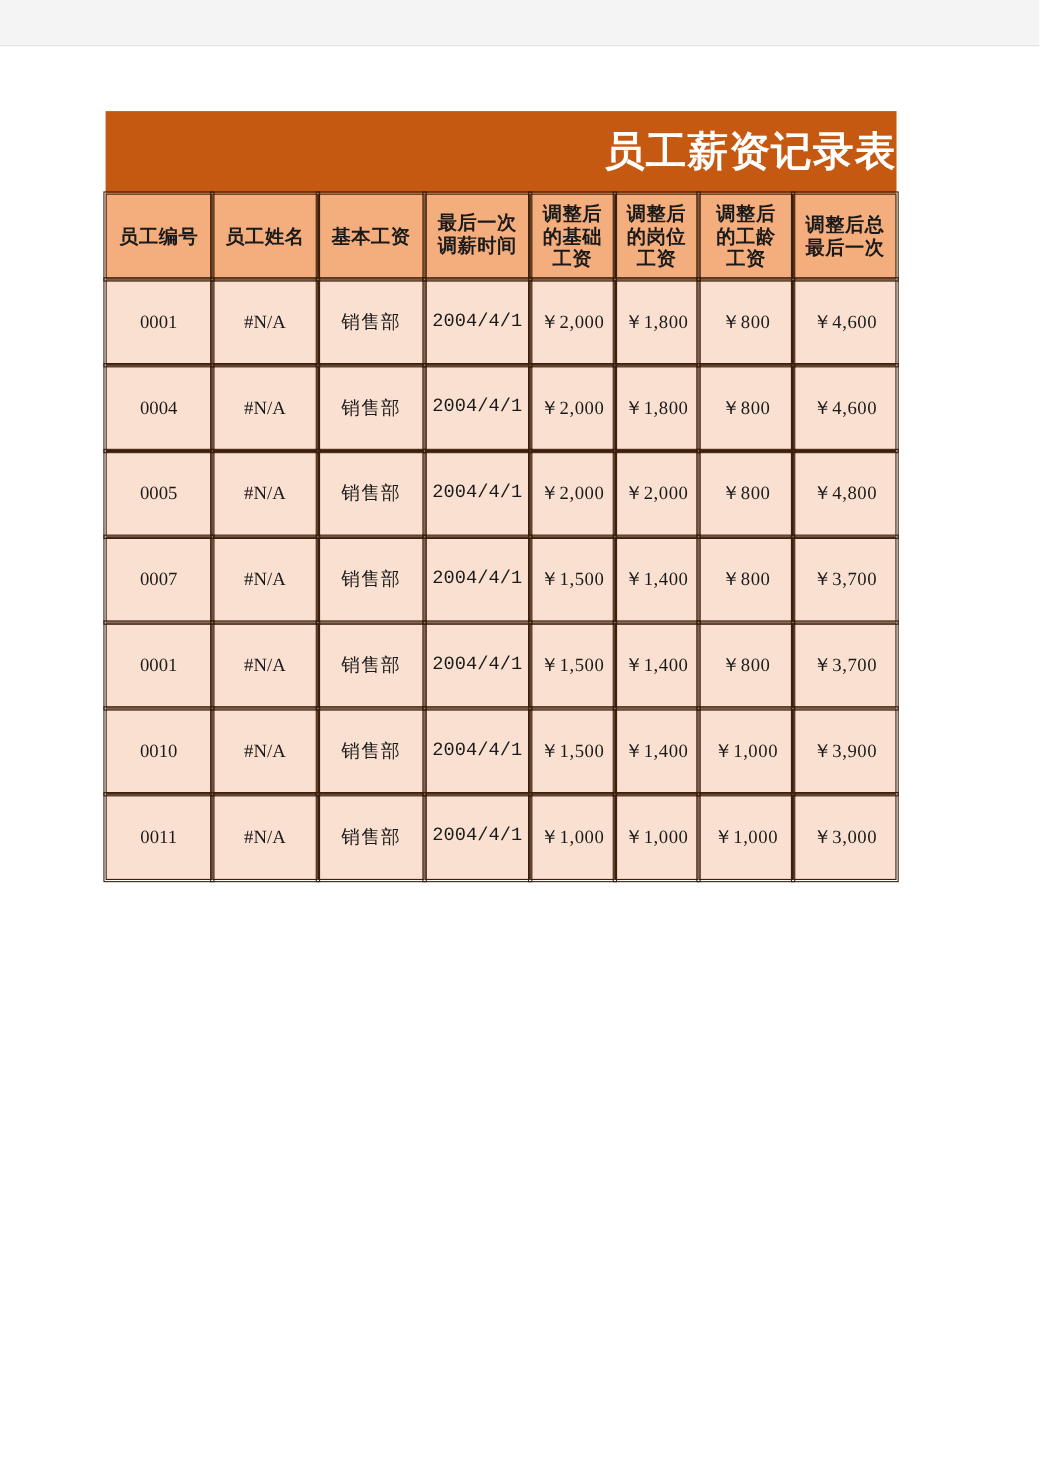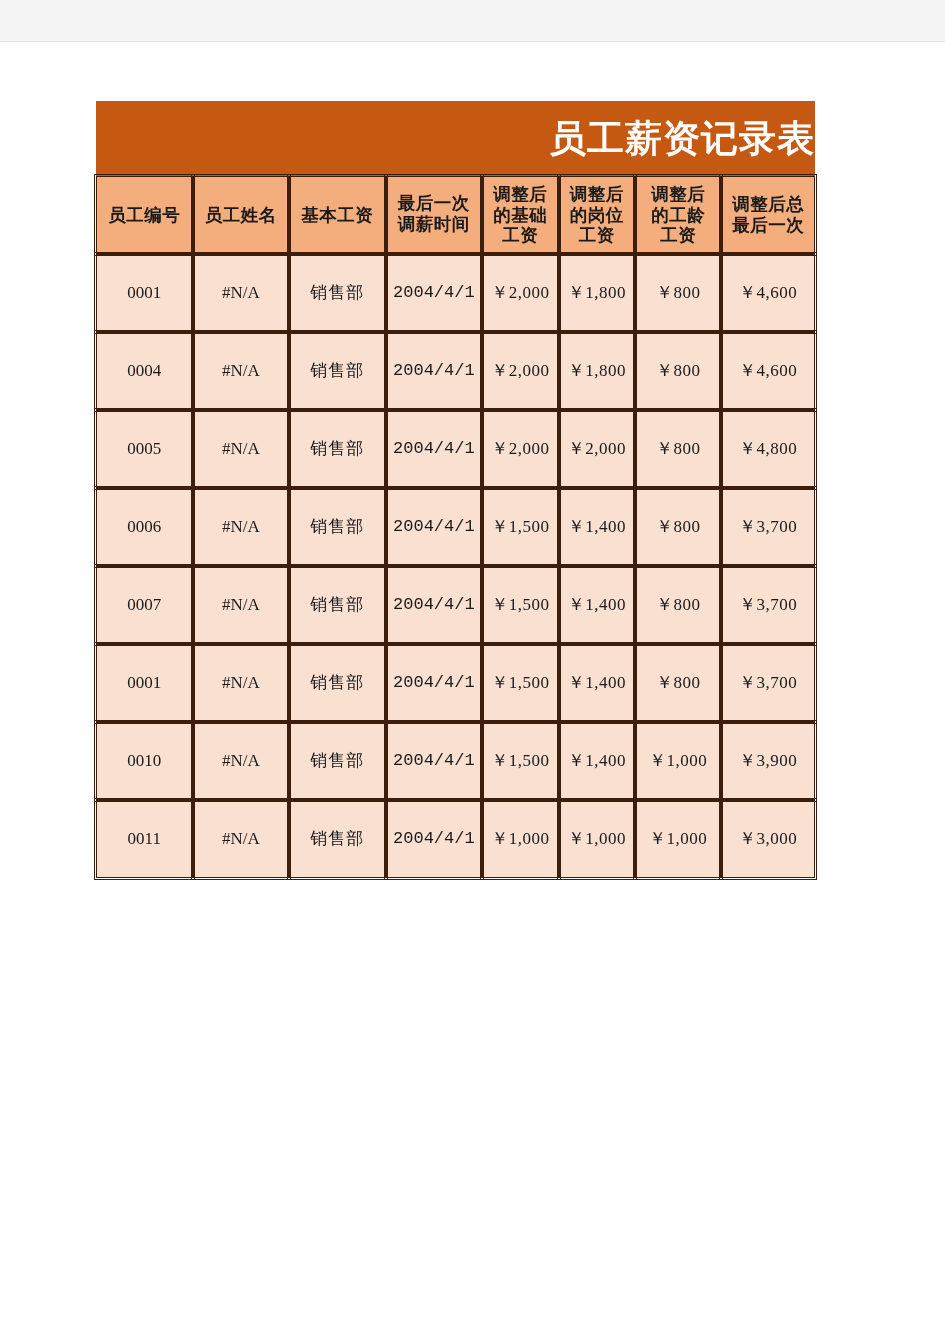--- a/index.html
+++ b/index.html
@@ -184,30 +184,20 @@
             <td class="col-id">0005</td>
             <td class="col-name">#N/A</td>
             <td class="col-dept dept">销售部</td>
             <td class="col-date">2004/4/1</td>
             <td class="col-base money">￥2,000</td>
             <td class="col-post money">￥2,000</td>
             <td class="col-seni money">￥800</td>
             <td class="col-tot money">￥4,800</td>
           </tr>
           <tr class="body">
-            <td class="col-id">0006</td>
-            <td class="col-name">#N/A</td>
-            <td class="col-dept dept">销售部</td>
-            <td class="col-date">2004/4/1</td>
-            <td class="col-base money">￥1,500</td>
-            <td class="col-post money">￥1,400</td>
-            <td class="col-seni money">￥800</td>
-            <td class="col-tot money">￥3,700</td>
-          </tr>
-          <tr class="body">
             <td class="col-id">0007</td>
             <td class="col-name">#N/A</td>
             <td class="col-dept dept">销售部</td>
             <td class="col-date">2004/4/1</td>
             <td class="col-base money">￥1,500</td>
             <td class="col-post money">￥1,400</td>
             <td class="col-seni money">￥800</td>
             <td class="col-tot money">￥3,700</td>
           </tr>
           <tr class="body">

